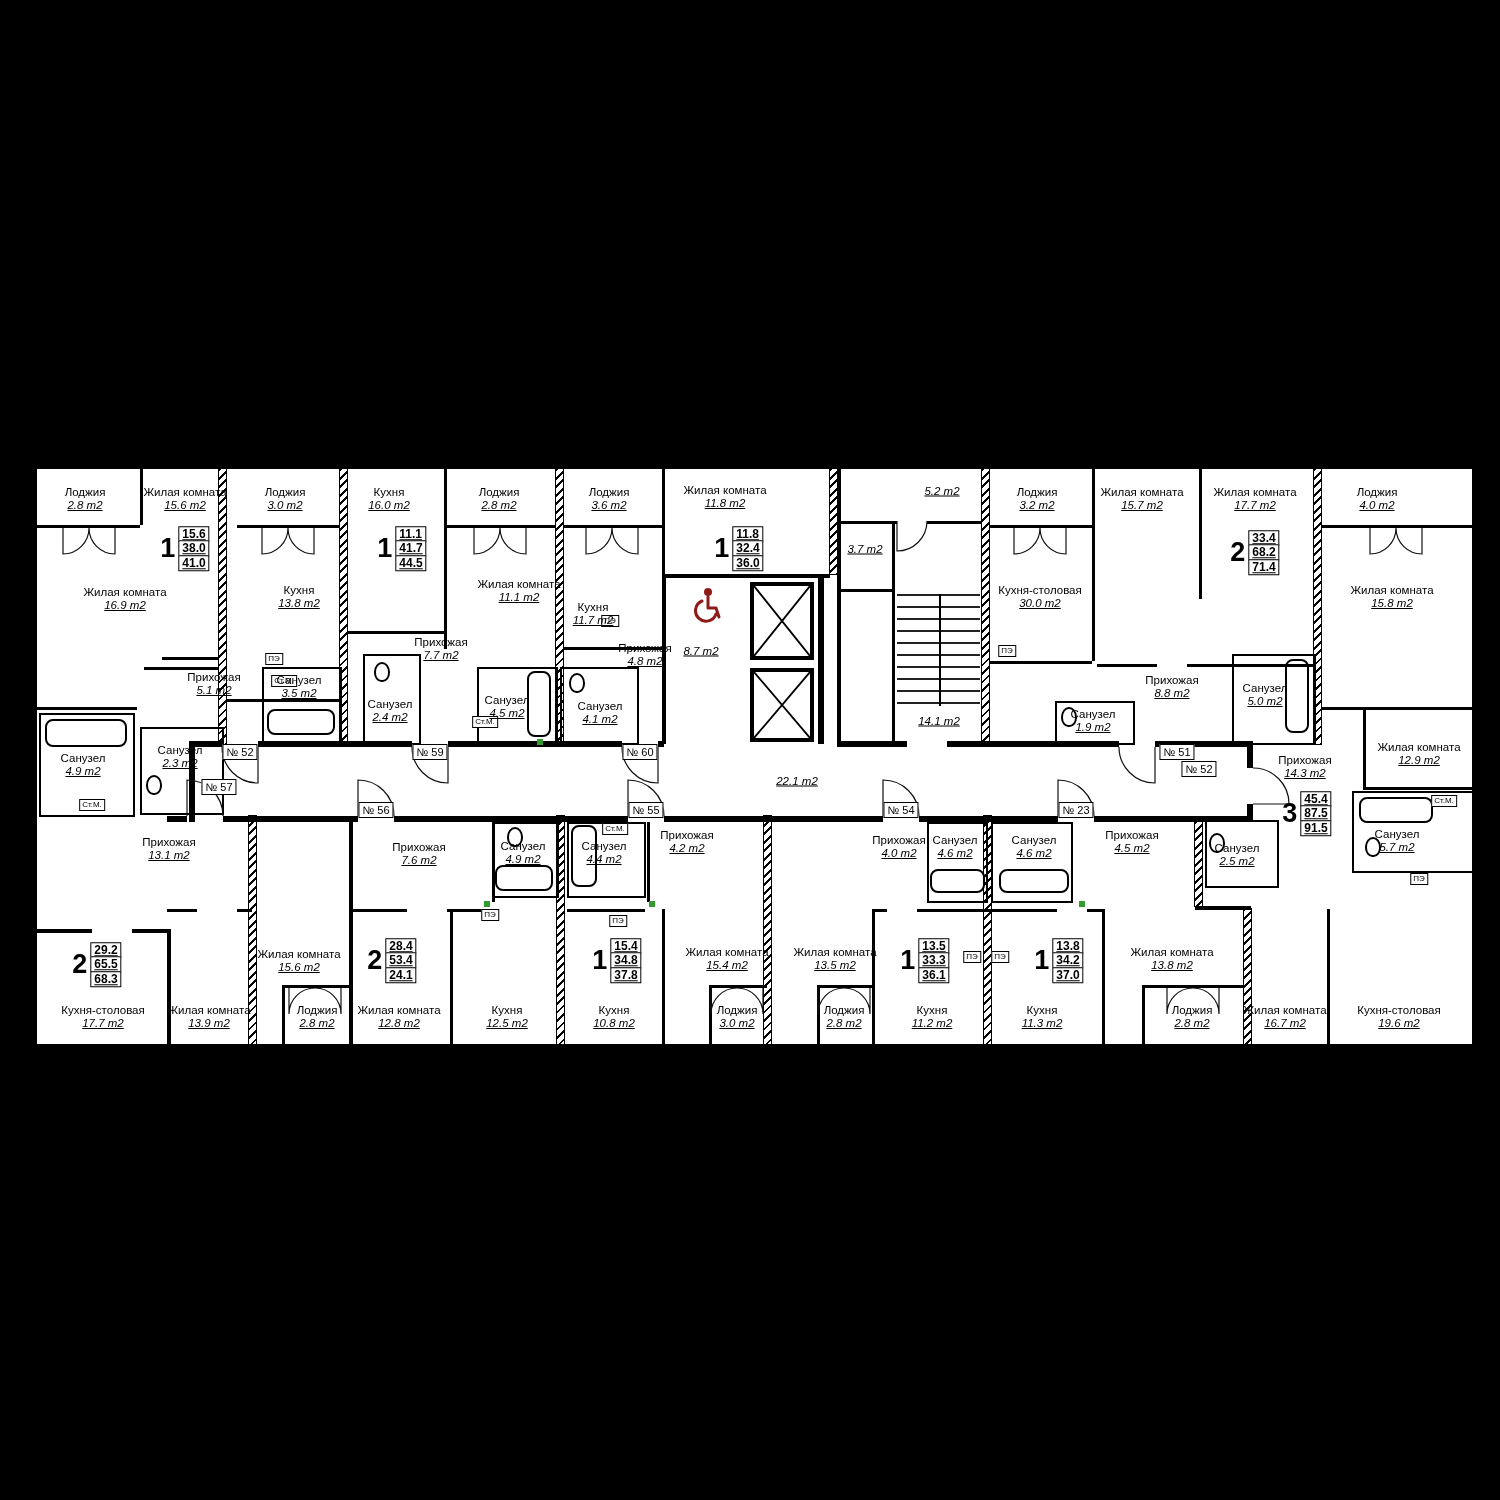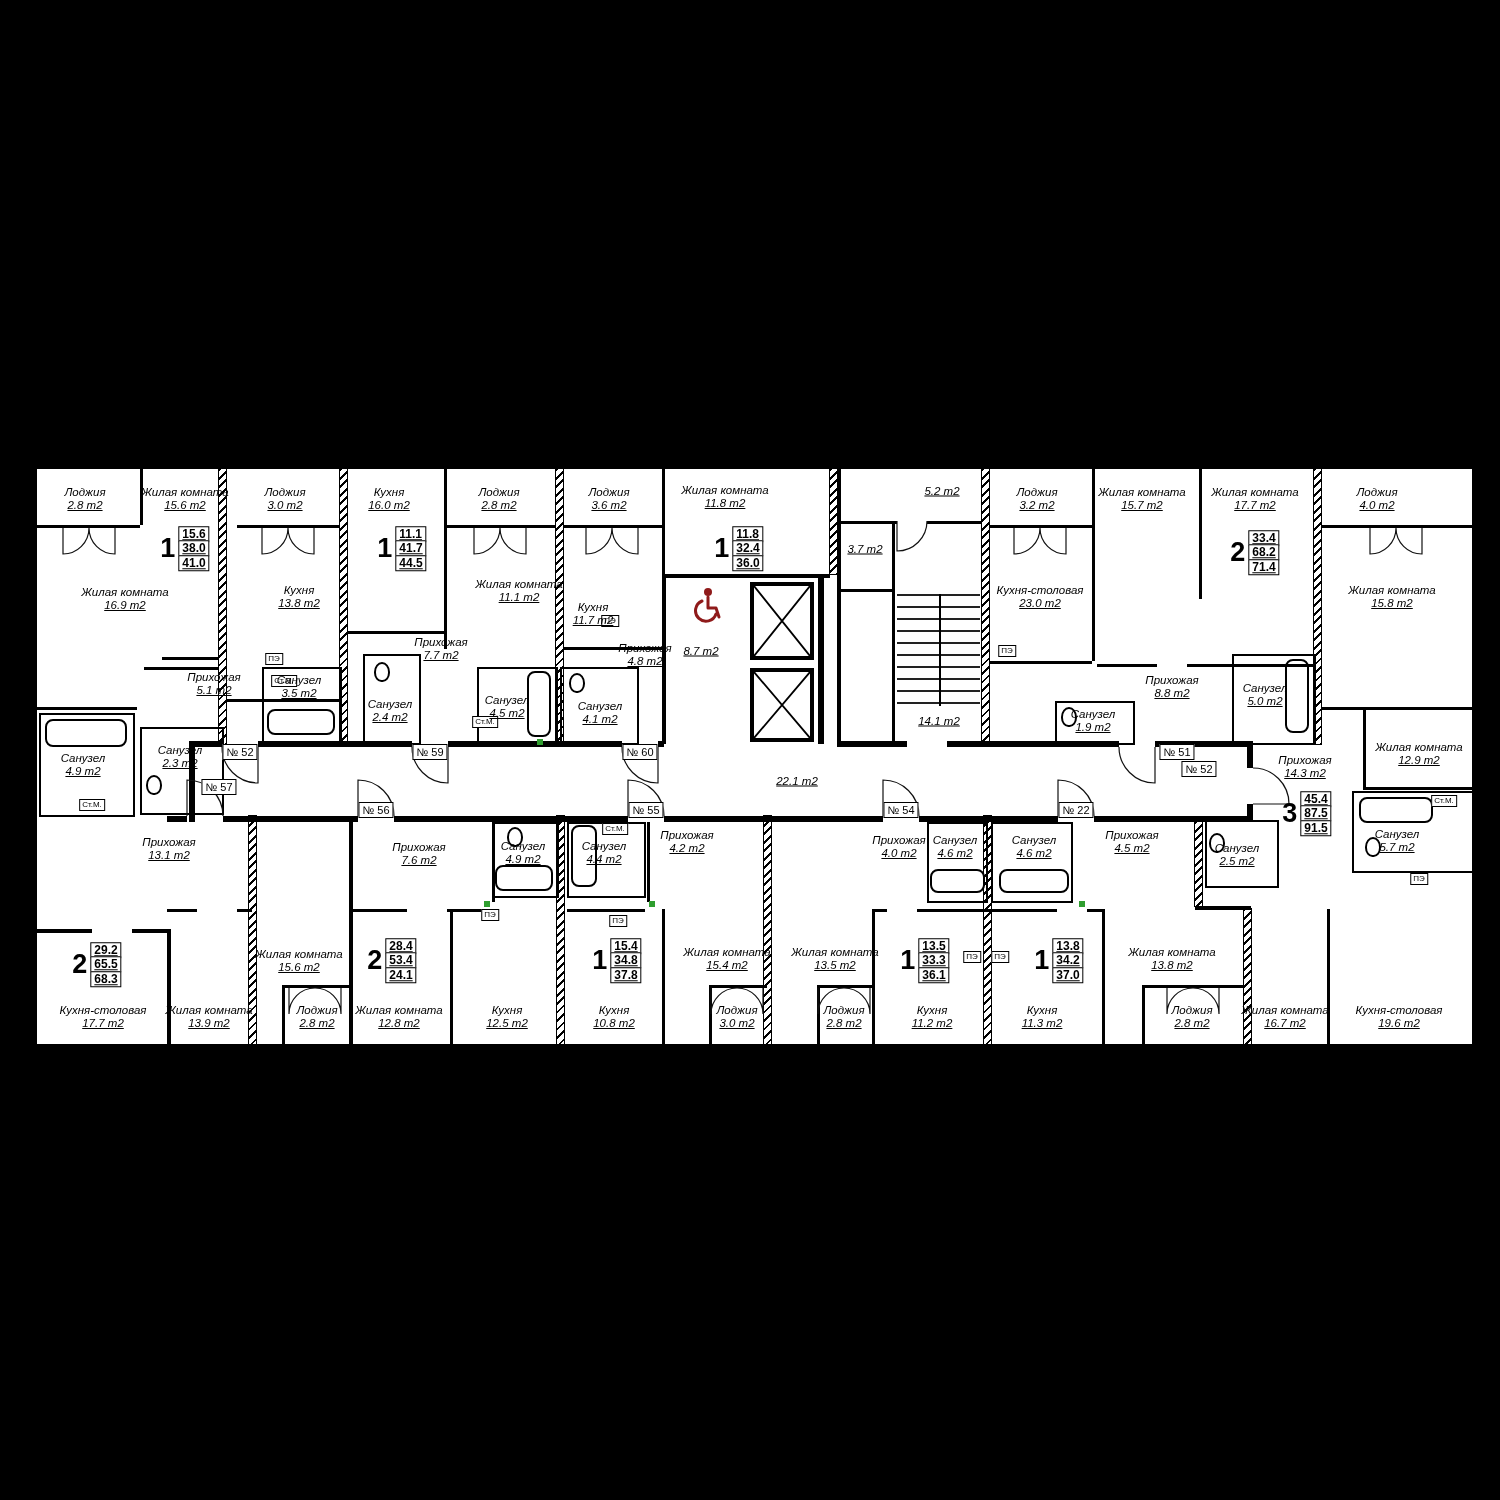--- a/index.html
+++ b/index.html
@@ -9,21 +9,21 @@
         background:#fff;border:7px solid #000;}
   .w,.wh{position:absolute;z-index:1;}
   .w{background:#000;}
   .wh{background:repeating-linear-gradient(135deg,#000 0 2px,#fff 2px 6px);outline:1px solid #000;}
   .bb{position:absolute;border:2px solid #000;z-index:1;}
   .tub{position:absolute;border:2px solid #000;border-radius:8px;z-index:2;}
   .wc{position:absolute;width:12px;height:16px;border:2px solid #000;
       border-radius:50% 50% 46% 46%;transform:translate(-50%,-50%);z-index:2;}
   .rl{position:absolute;transform:translate(-50%,-50%);text-align:center;
       font-size:11.5px;line-height:13px;white-space:nowrap;z-index:5;}
-  .rn{display:block;font-style:italic;}
+  .rn{display:block;}
   .ra{text-decoration:underline;font-style:italic;}
   .tag{position:absolute;transform:translate(-50%,-50%);border:1.5px solid #000;
        background:#fff;font-size:11px;line-height:14px;padding:0 3px;z-index:6;white-space:nowrap;}
   .apt{position:absolute;transform:translate(-50%,-50%);display:flex;align-items:center;
        gap:3px;z-index:6;background:transparent;}
   .an{font-size:27px;font-weight:bold;}
   .av{display:flex;flex-direction:column;}
   .av u{border:1.5px solid #000;margin-top:-1.5px;padding:0 3px;font-weight:bold;
         font-size:12px;line-height:14px;background:#fff;}
   .app{position:absolute;transform:translate(-50%,-50%);border:1px solid #000;
@@ -240,21 +240,21 @@
   <div class="rl" style="left:352px;top:30px"><span class="rn">Кухня</span><span class="ra">16.0 m2</span></div>
   <div class="rl" style="left:462px;top:30px"><span class="rn">Лоджия</span><span class="ra">2.8 m2</span></div>
   <div class="rl" style="left:482px;top:122px"><span class="rn">Жилая комната</span><span class="ra">11.1 m2</span></div>
   <div class="rl" style="left:572px;top:30px"><span class="rn">Лоджия</span><span class="ra">3.6 m2</span></div>
   <div class="rl" style="left:556px;top:145px"><span class="rn">Кухня</span><span class="ra">11.7 m2</span></div>
   <div class="rl" style="left:688px;top:28px"><span class="rn">Жилая комната</span><span class="ra">11.8 m2</span></div>
   <div class="rl" style="left:1000px;top:30px"><span class="rn">Лоджия</span><span class="ra">3.2 m2</span></div>
   <div class="rl" style="left:1105px;top:30px"><span class="rn">Жилая комната</span><span class="ra">15.7 m2</span></div>
   <div class="rl" style="left:1218px;top:30px"><span class="rn">Жилая комната</span><span class="ra">17.7 m2</span></div>
   <div class="rl" style="left:1340px;top:30px"><span class="rn">Лоджия</span><span class="ra">4.0 m2</span></div>
-  <div class="rl" style="left:1003px;top:128px"><span class="rn">Кухня-столовая</span><span class="ra">23.0 m2</span></div>
+  <div class="rl" style="left:1003px;top:128px"><span class="rn">Кухня-столовая</span><span class="ra">30.0 m2</span></div>
   <div class="rl" style="left:1355px;top:128px"><span class="rn">Жилая комната</span><span class="ra">15.8 m2</span></div>
   <div class="rl" style="left:177px;top:215px"><span class="rn">Прихожая</span><span class="ra">5.1 m2</span></div>
   <div class="rl" style="left:262px;top:218px"><span class="rn">Санузел</span><span class="ra">3.5 m2</span></div>
   <div class="rl" style="left:353px;top:242px"><span class="rn">Санузел</span><span class="ra">2.4 m2</span></div>
   <div class="rl" style="left:404px;top:180px"><span class="rn">Прихожая</span><span class="ra">7.7 m2</span></div>
   <div class="rl" style="left:470px;top:238px"><span class="rn">Санузел</span><span class="ra">4.5 m2</span></div>
   <div class="rl" style="left:608px;top:186px"><span class="rn">Прихожая</span><span class="ra">4.8 m2</span></div>
   <div class="rl" style="left:563px;top:244px"><span class="rn">Санузел</span><span class="ra">4.1 m2</span></div>
   <div class="rl" style="left:1135px;top:218px"><span class="rn">Прихожая</span><span class="ra">8.8 m2</span></div>
   <div class="rl" style="left:1056px;top:252px"><span class="rn">Санузел</span><span class="ra">1.9 m2</span></div>
@@ -293,21 +293,21 @@
   <div class="rl" style="left:1362px;top:548px"><span class="rn">Кухня-столовая</span><span class="ra">19.6 m2</span></div>
 
   <div class="rl" style="left:905px;top:22px"><span class="ra">5.2 m2</span></div>
   <div class="rl" style="left:828px;top:80px"><span class="ra">3.7 m2</span></div>
   <div class="rl" style="left:902px;top:252px"><span class="ra">14.1 m2</span></div>
   <div class="rl" style="left:664px;top:182px"><span class="ra">8.7 m2</span></div>
   <div class="rl" style="left:760px;top:312px"><span class="ra">22.1 m2</span></div>
 
   <div class="tag" style="left:1140px;top:283px">№ 51</div>
   <div class="tag" style="left:1162px;top:300px">№ 52</div>
-  <div class="tag" style="left:1039px;top:341px">№ 22</div>
+  <div class="tag" style="left:1039px;top:341px">№ 23</div>
   <div class="tag" style="left:864px;top:341px">№ 54</div>
   <div class="tag" style="left:609px;top:341px">№ 55</div>
   <div class="tag" style="left:339px;top:341px">№ 56</div>
   <div class="tag" style="left:182px;top:318px">№ 57</div>
   <div class="tag" style="left:203px;top:283px">№ 52</div>
   <div class="tag" style="left:393px;top:283px">№ 59</div>
   <div class="tag" style="left:603px;top:283px">№ 60</div>
 
   <div class="apt" style="left:1218px;top:84px">
       <b class="an">2</b>

